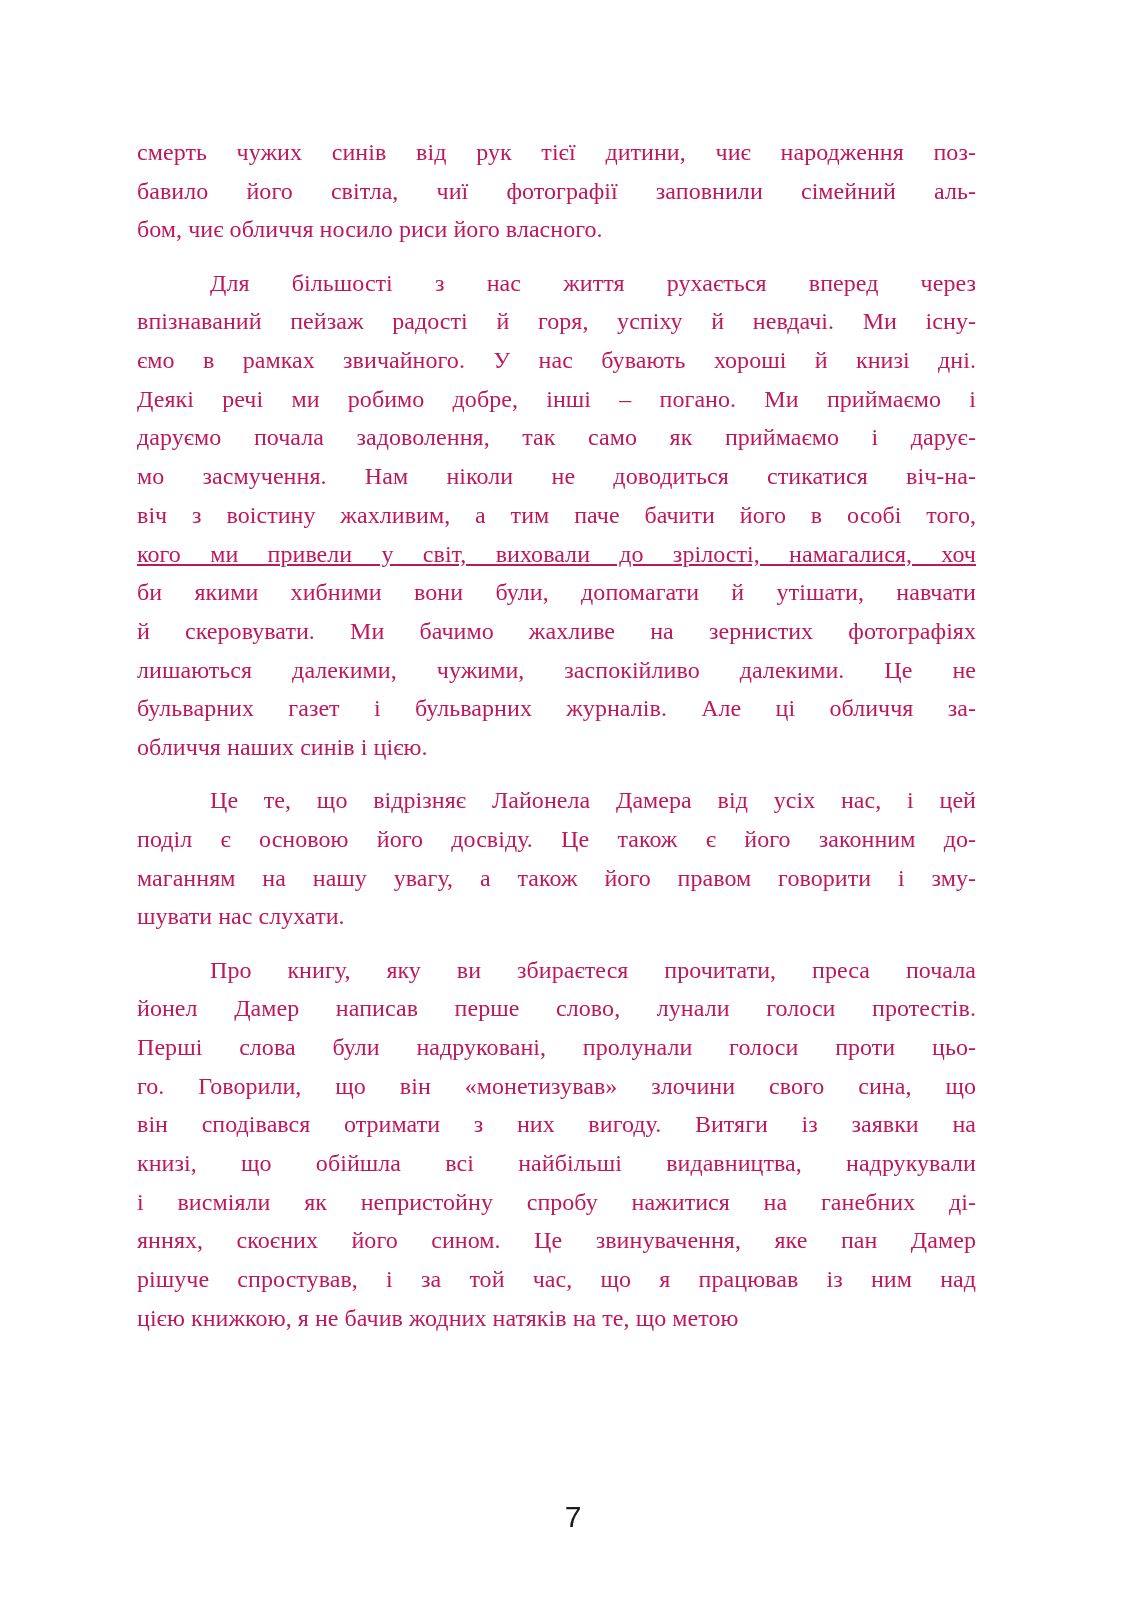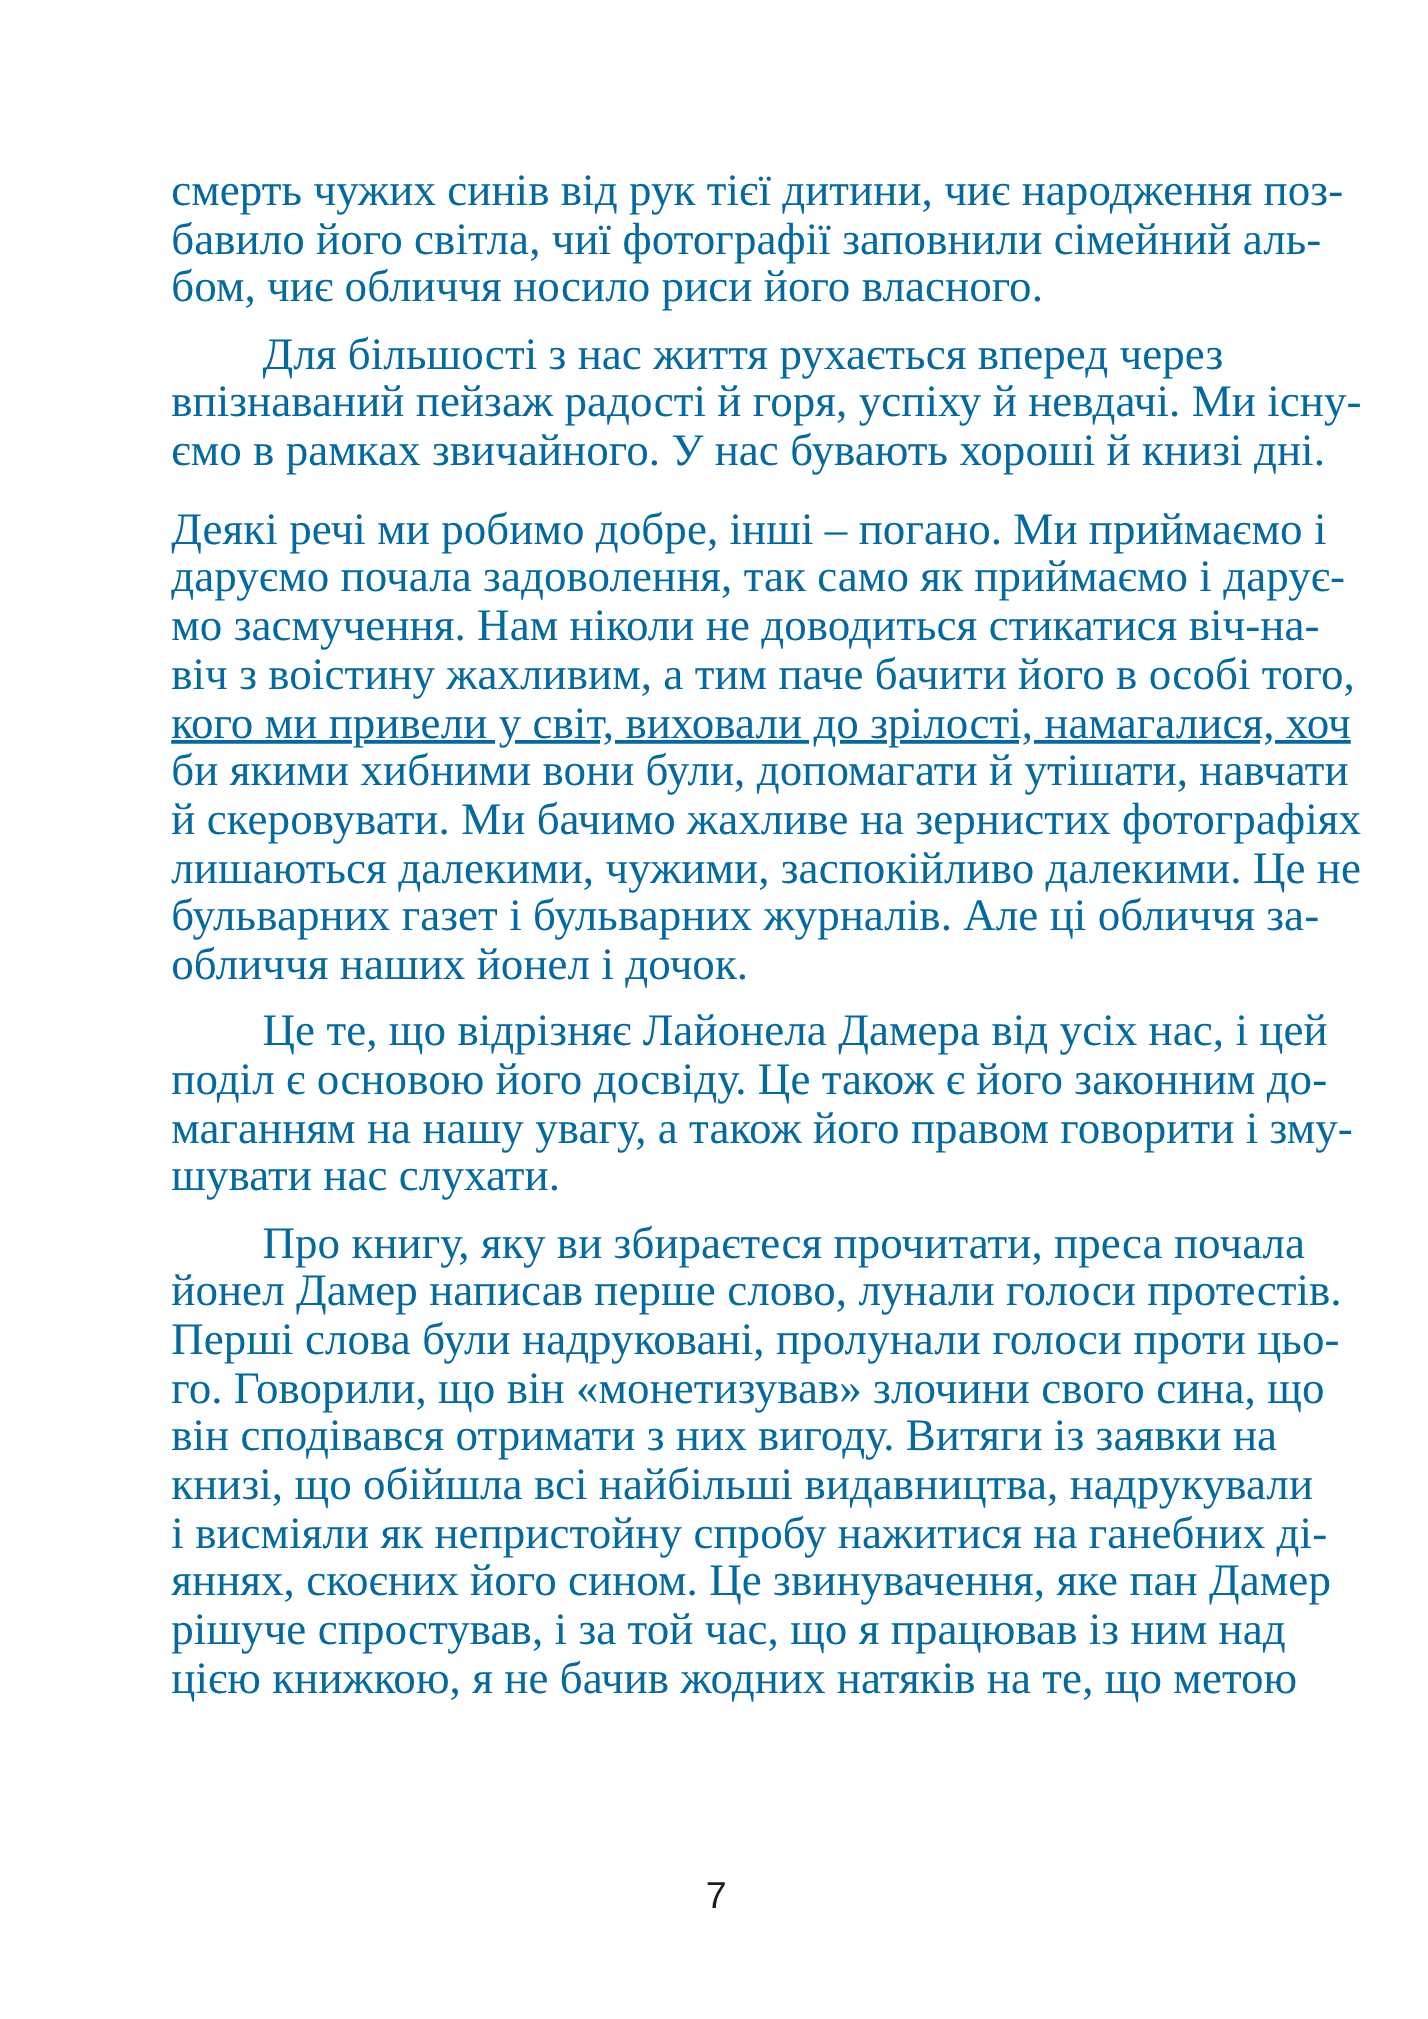--- a/index.html
+++ b/index.html
@@ -4,23 +4,23 @@
 <style>
   html, body { margin: 0; padding: 0; background: #ffffff; }
   body { width: 1142px; height: 1615px; position: relative; overflow: hidden; }
   .page { position: absolute; left: 0; top: 0; width: 1142px; height: 1615px; background: #ffffff; }
   .text-block {
     position: absolute;
     left: 137px;
     top: 133px;
     width: 839px;
     font-family: "Liberation Serif", "DejaVu Serif", serif;
-    font-size: 36px;
+    font-size: 24px;
     line-height: 38.7px;
-    color: #0369a1;
+    color: #be185d;
     letter-spacing: 0.05px;
   }
   .para {
     margin: 0 0 14.5px 0;
     text-align: justify;
     text-align-last: left;
     hyphens: manual;
   }
   .para.indent { text-indent: 73px; }
   .line { display: block; text-align: justify; text-align-last: justify; white-space: nowrap; }
@@ -43,30 +43,30 @@
   <div class="text-block" id="text-block">
       <p class="para" style="text-indent: 0px;">
         <span class="line" style="white-space: nowrap; display: block; word-spacing: 0px;">смерть чужих синів від рук тієї дитини, чиє народження поз-</span>
         <span class="line" style="white-space: nowrap; display: block; word-spacing: 0px;">бавило його світла, чиї фотографії заповнили сімейний аль-</span>
         <span class="line last">бом, чиє обличчя носило риси його власного.</span>
       </p>
       <p class="para indent" style="text-indent: 0px;">
         <span class="line" style="padding-left: 73px; white-space: nowrap; display: block; word-spacing: 0px;">Для більшості з нас життя рухається вперед через</span>
         <span class="line" style="white-space: nowrap; display: block; word-spacing: 0px;">впізнаваний пейзаж радості й горя, успіху й невдачі. Ми існу-</span>
         <span class="line" style="white-space: nowrap; display: block; word-spacing: 0px;">ємо в рамках звичайного. У нас бувають хороші й книзі дні.</span>
-        <span class="line" style="white-space: nowrap; display: block; word-spacing: 0px; margin-top: 24px;">Деякі речі ми робимо добре, інші – погано. Ми приймаємо і</span>
+        <span class="line" style="white-space: nowrap; display: block; word-spacing: 0px;">Деякі речі ми робимо добре, інші – погано. Ми приймаємо і</span>
         <span class="line" style="white-space: nowrap; display: block; word-spacing: 0px;">даруємо почала задоволення, так само як приймаємо і дарує-</span>
         <span class="line" style="white-space: nowrap; display: block; word-spacing: 0px;">мо засмучення. Нам ніколи не доводиться стикатися віч-на-</span>
         <span class="line" style="white-space: nowrap; display: block; word-spacing: 0px;">віч з воістину жахливим, а тим паче бачити його в особі того,</span>
         <span class="line" style="white-space: nowrap; display: block; word-spacing: 0px; text-decoration: underline;">кого ми привели у світ, виховали до зрілості, намагалися, хоч</span>
         <span class="line" style="white-space: nowrap; display: block; word-spacing: 0px;">би якими хибними вони були, допомагати й утішати, навчати</span>
         <span class="line" style="white-space: nowrap; display: block; word-spacing: 0px;">й скеровувати. Ми бачимо жахливе на зернистих фотографіях</span>
         <span class="line" style="white-space: nowrap; display: block; word-spacing: 0px;">лишаються далекими, чужими, заспокійливо далекими. Це не</span>
         <span class="line" style="white-space: nowrap; display: block; word-spacing: 0px;">бульварних газет і бульварних журналів. Але ці обличчя за-</span>
-        <span class="line last">обличчя наших йонел і дочок.</span>
+        <span class="line last">обличчя наших синів і цією.</span>
       </p>
       <p class="para indent" style="text-indent: 0px;">
         <span class="line" style="padding-left: 73px; white-space: nowrap; display: block; word-spacing: 0px;">Це те, що відрізняє Лайонела Дамера від усіх нас, і цей</span>
         <span class="line" style="white-space: nowrap; display: block; word-spacing: 0px;">поділ є основою його досвіду. Це також є його законним до-</span>
         <span class="line" style="white-space: nowrap; display: block; word-spacing: 0px;">маганням на нашу увагу, а також його правом говорити і зму-</span>
         <span class="line last">шувати нас слухати.</span>
       </p>
       <p class="para indent" style="text-indent: 0px;">
         <span class="line" style="padding-left: 73px; white-space: nowrap; display: block; word-spacing: 0px;">Про книгу, яку ви збираєтеся прочитати, преса почала</span>
         <span class="line" style="white-space: nowrap; display: block; word-spacing: 0px;">йонел Дамер написав перше слово, лунали голоси протестів.</span>

